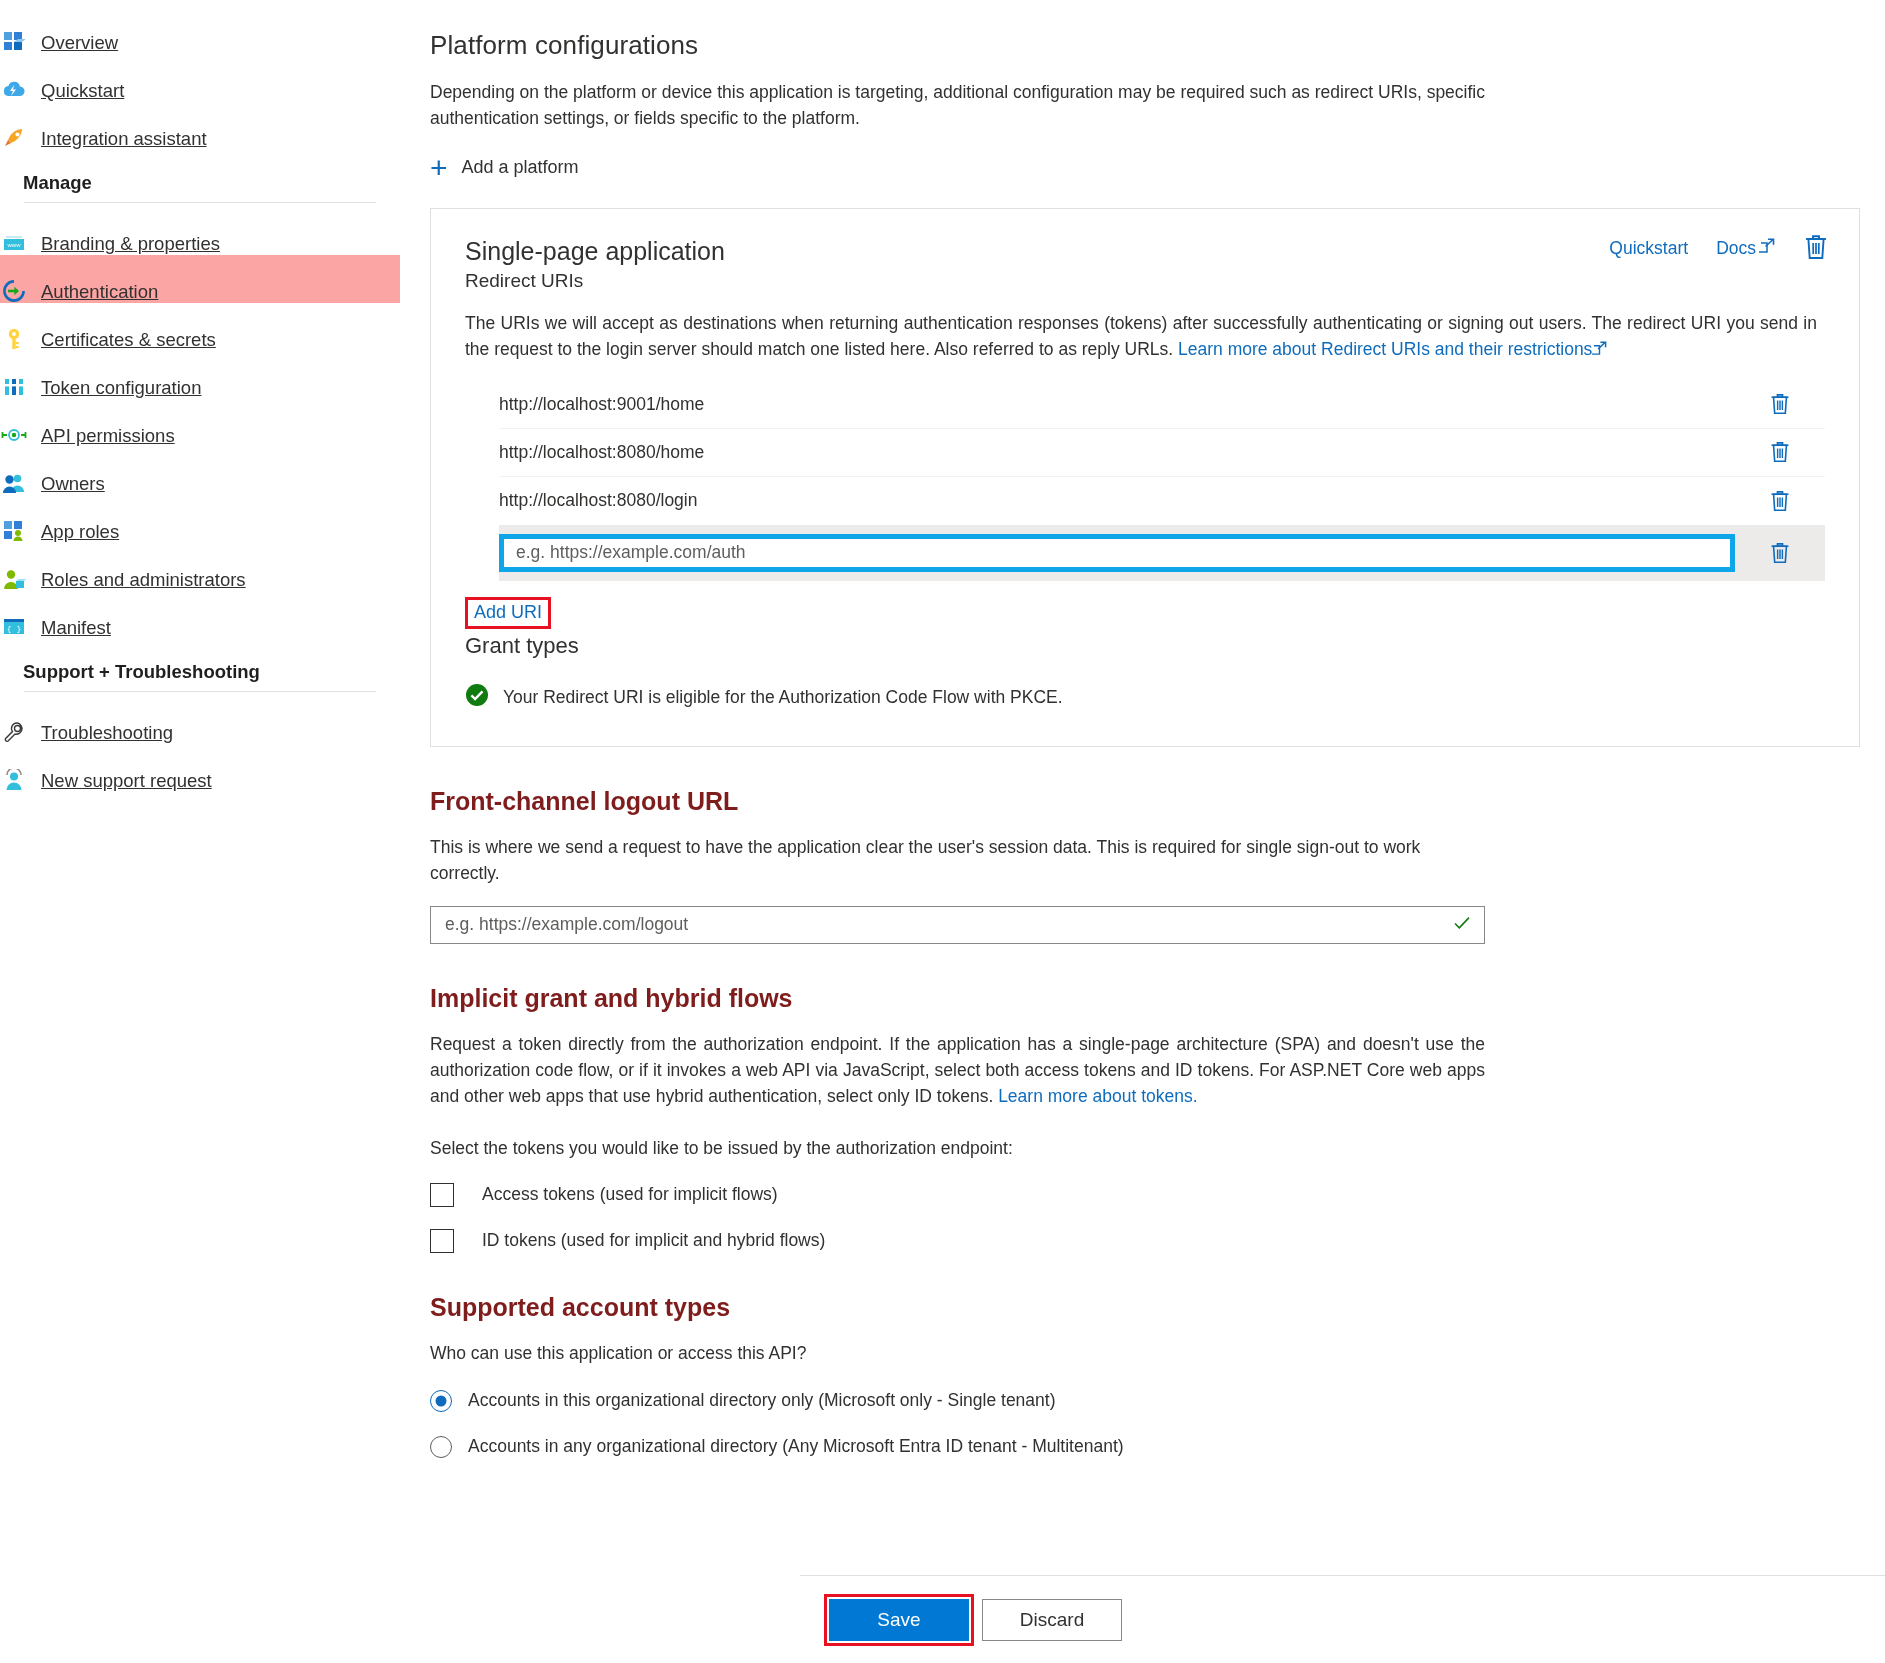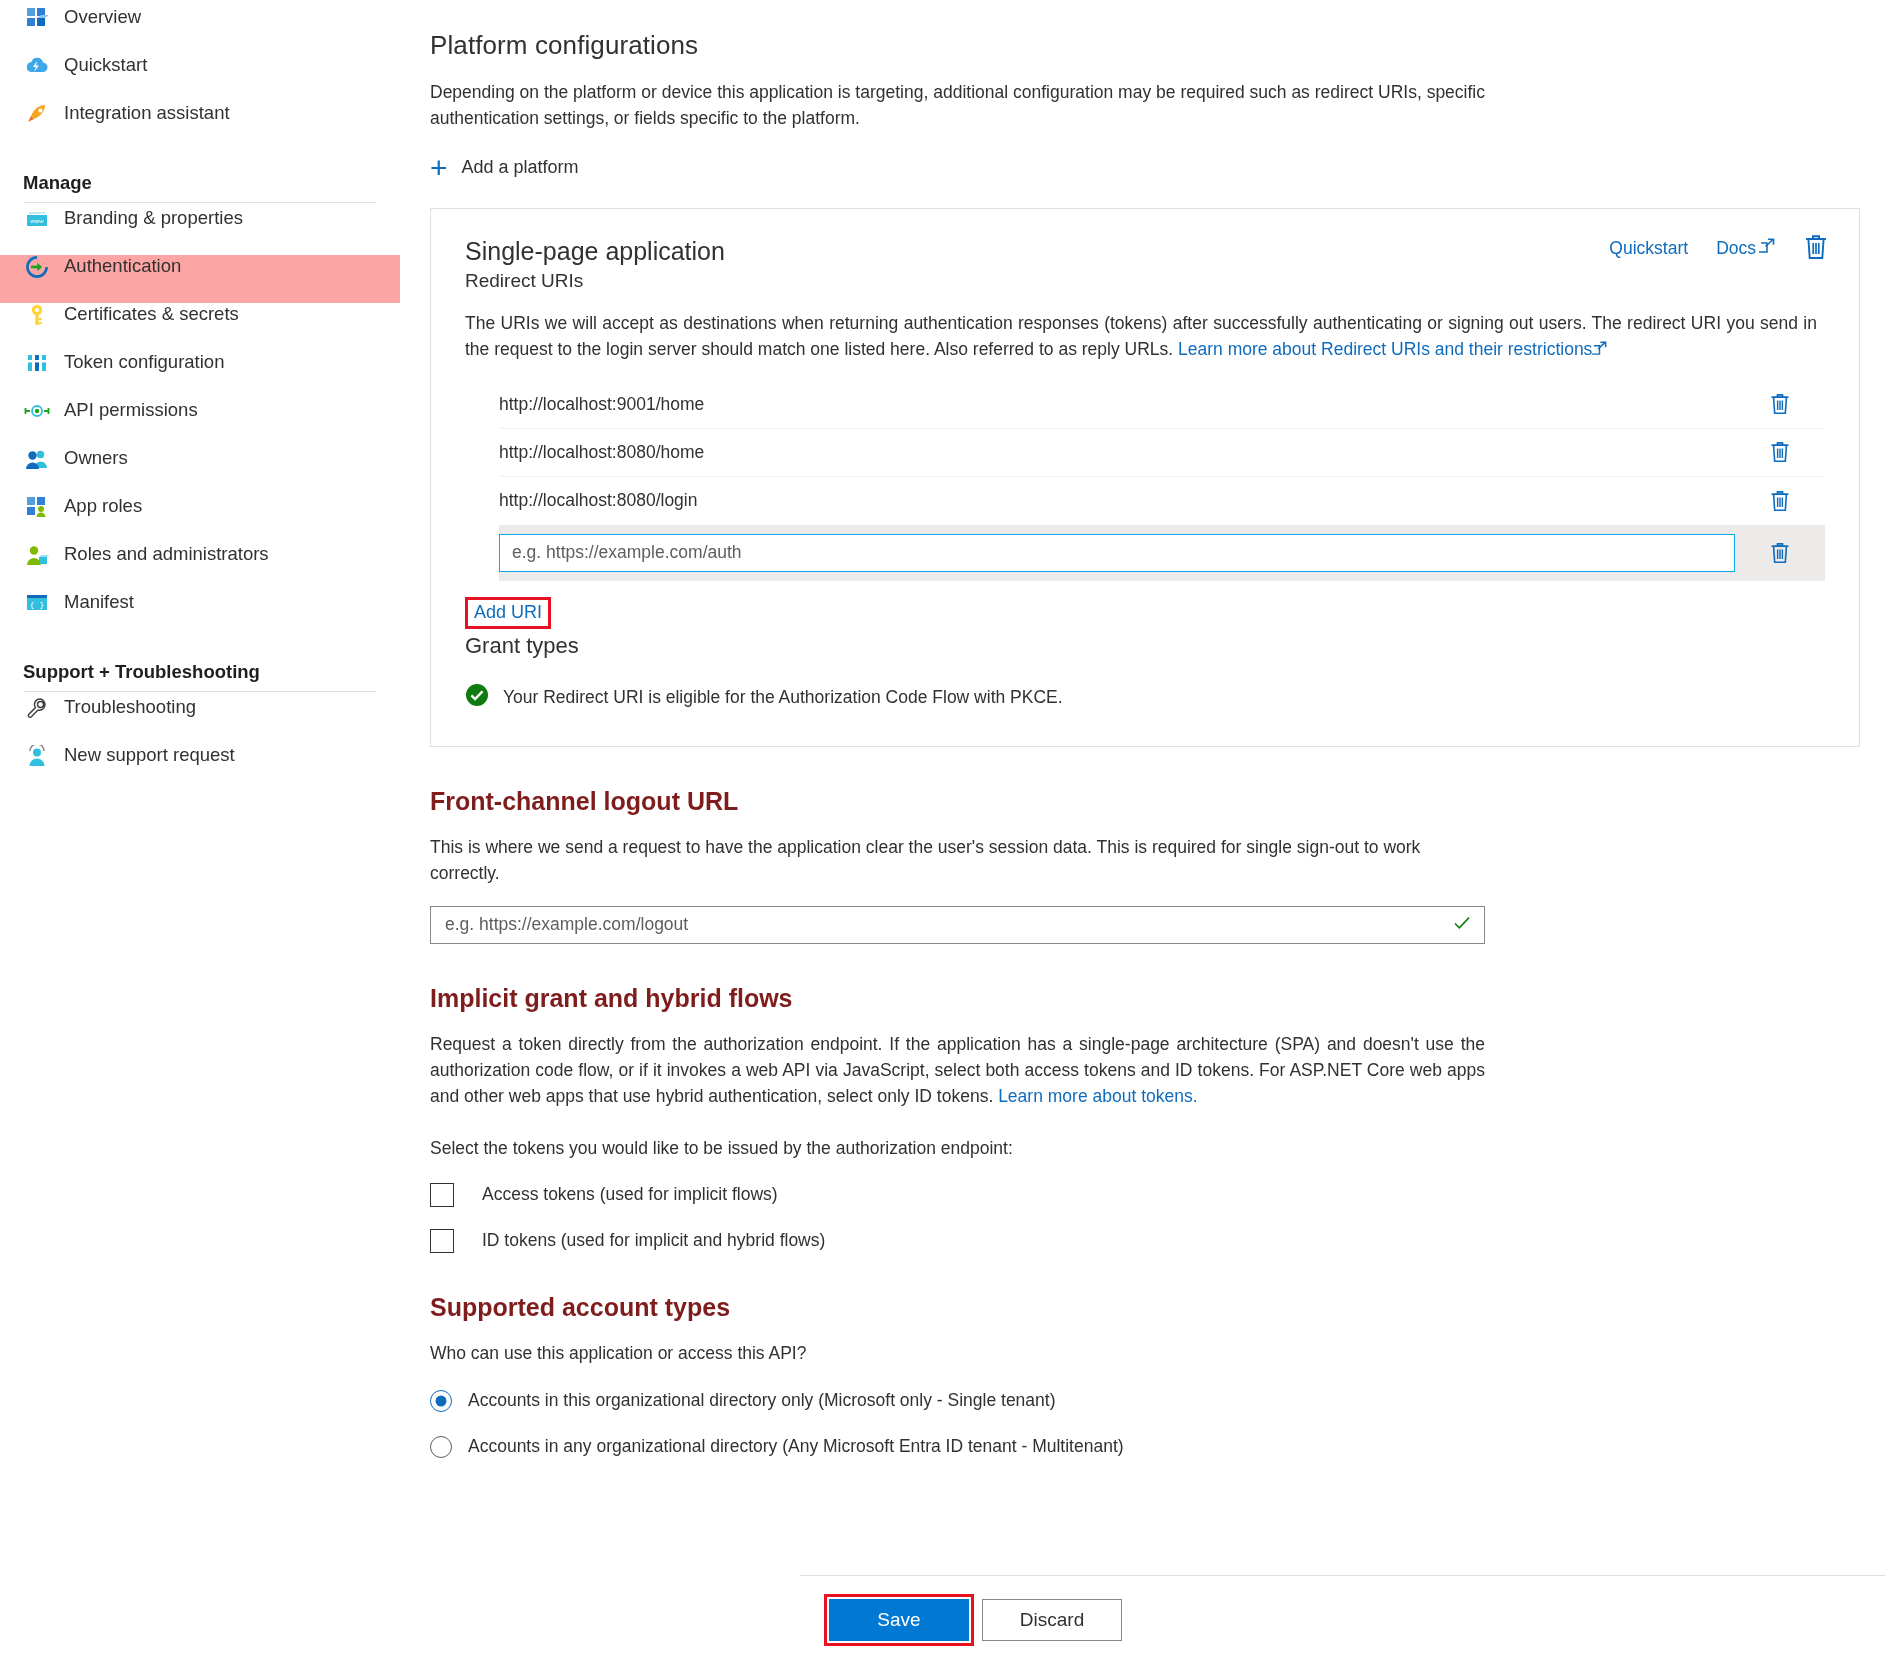--- a/index.html
+++ b/index.html
@@ -14,27 +14,27 @@
   }
   
   #layout { display: flex; width: 1885px; height: 1663px; }
   #sidebar {
     width: 400px; flex: 0 0 400px;
     background: #ffffff;
     padding-top: 6px;
     position: relative;
   }
   .nav-item {
-    display: flex; align-items: flex-start;
+    display: flex; align-items: flex-end;
     height: 48px;
-    padding-left: 23px;
     font-size: 18.5px;
     color: #323130;
     cursor: pointer;
     user-select: none;
+    text-decoration: underline;
   }
   .nav-item.selected { background: #fca5a5; }
   .nav-item .ico {
     width: 28px; height: 24px; flex: 0 0 28px;
     margin-right: 13px;
     display: flex; align-items: center; justify-content: center;
   }
   .nav-item .lbl { white-space: nowrap; }
   .nav-group {
     font-size: 18.5px; font-weight: bold; color: #201f1e;
@@ -97,21 +97,21 @@
   .uri-row .del { flex: 0 0 90px; display:flex; justify-content:center; cursor:pointer; }
   .uri-input-row {
     display:flex; align-items:center;
     background: #edebe9;
     height: 56px;
     padding-left: 0;
   }
   .uri-input-row input {
     flex: 1 1 auto;
     height: 38px;
-    border: 1px solid #0ea5e9;
+    border: 5px solid #0ea5e9;
     background: #ffffff;
     font-size: 17.5px;
     font-family: inherit;
     padding: 0 12px;
     color: #323130;
     outline: none;
   }
   .uri-input-row input::placeholder { color: #5f5e5c; }
   .uri-input-row .del { flex: 0 0 90px; display:flex; justify-content:center; cursor:pointer; }
   .add-uri-wrap {

